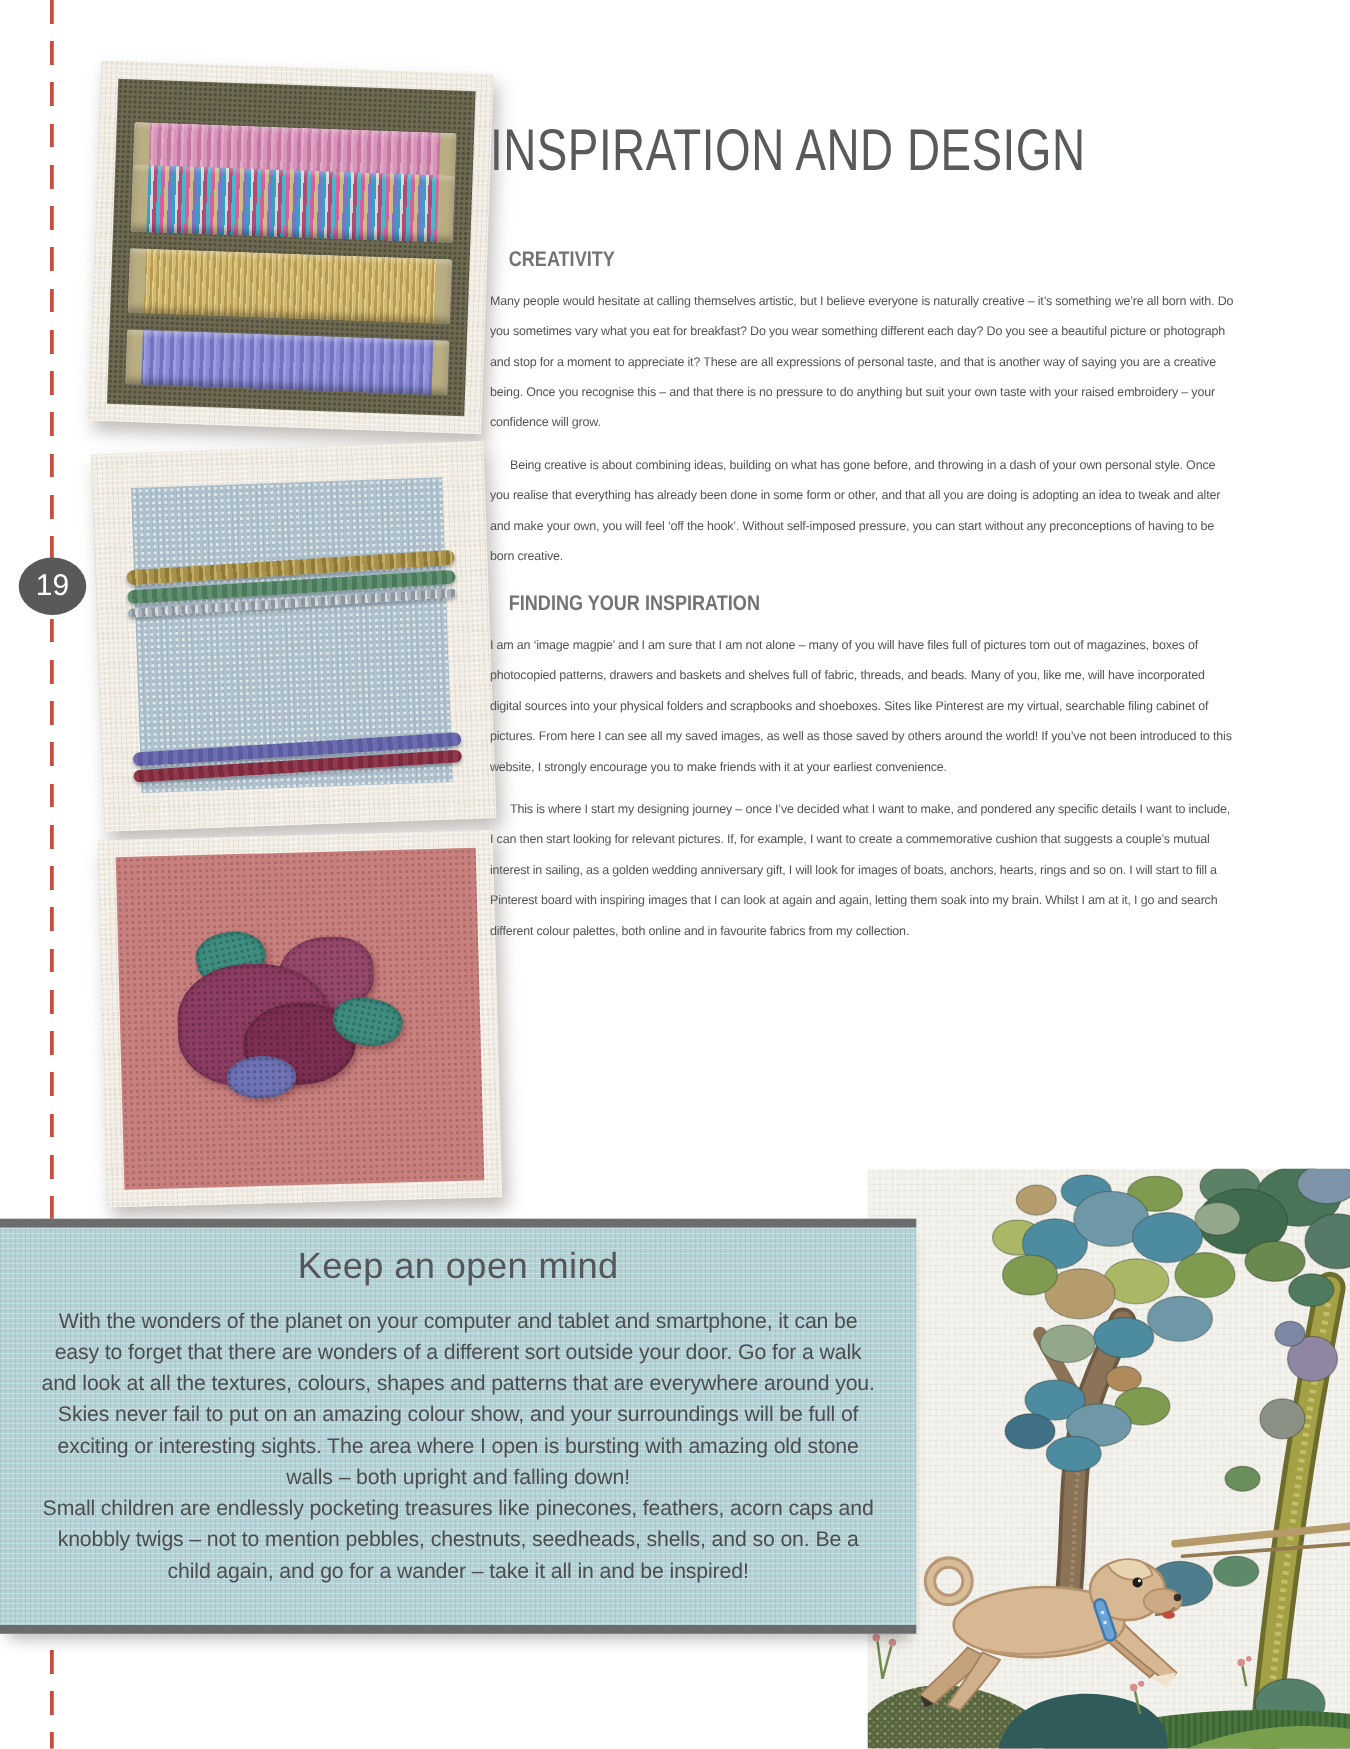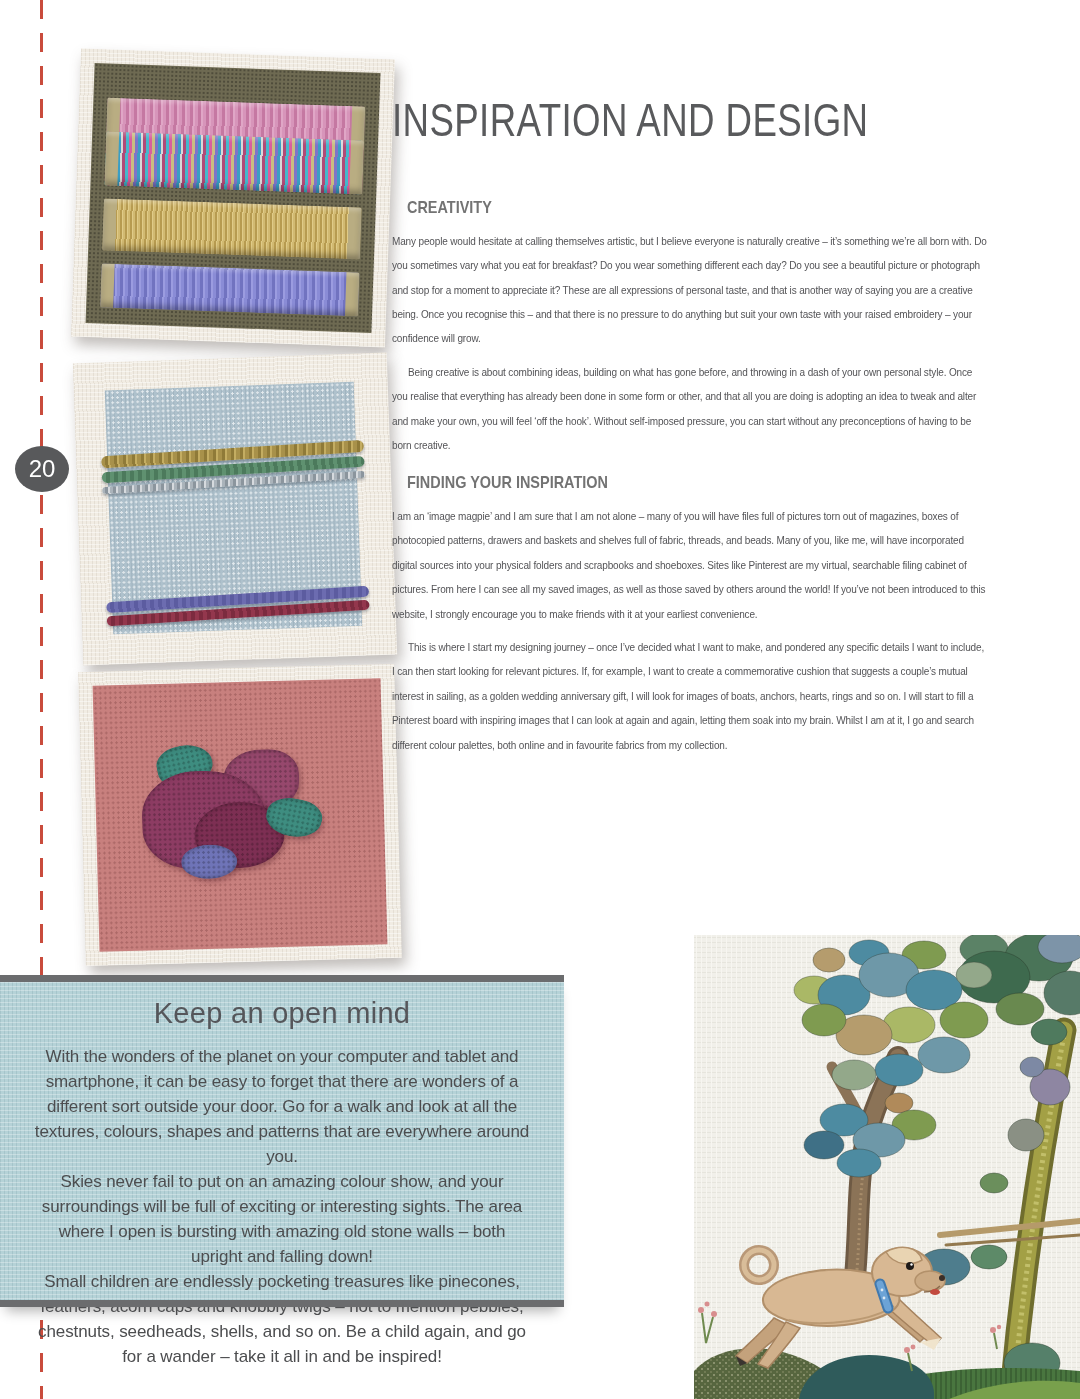--- a/index.html
+++ b/index.html
@@ -94,21 +94,21 @@
   .sub-head{
     margin:0 0 12px 15px;font-size:17px;font-weight:700;color:#737373;line-height:1.1;
     font-stretch:condensed;white-space:nowrap;
   }
   .sub-head span{display:inline-block;transform:scaleX(.85);transform-origin:left center;}
   .article p{margin:0 0 9px 0;font-size:10px;line-height:24.4px;letter-spacing:-.15px;}
   .article p.indent{text-indent:16px;}
   .article section + section{margin-top:16px;}
   
   .callout{
-    position:absolute;left:0;top:975px;width:564px;height:332px;z-index:4;
+    position:absolute;left:0;top:975px;width:733px;height:332px;z-index:4;
     background-color:#b5d2d7;
     background-image:
       repeating-linear-gradient(0deg,rgba(255,255,255,.3) 0 1px,transparent 1px 4px),
       repeating-linear-gradient(90deg,rgba(110,150,158,.22) 0 1px,transparent 1px 4px);
     box-sizing:border-box;padding:22px 32px 0 32px;text-align:center;
     box-shadow:0 10px 12px -6px rgba(0,0,0,.3);
   }
   .callout::before,.callout::after{
     content:"";position:absolute;left:0;right:0;height:7px;background:#6b6c6e;
   }
@@ -117,21 +117,21 @@
   .callout h3{margin:0 0 14px 0;font-size:29px;font-weight:400;color:#55565a;letter-spacing:.3px;}
   .callout p{margin:0 0 0 0;font-size:17px;line-height:25px;color:#4c4d4f;letter-spacing:-.1px;}
   
   .scene{position:absolute;left:694px;top:935px;width:386px;height:464px;z-index:3;}
 </style>
 </head>
 <body>
 
 <div class="dash-line"></div>
 <div class="page-badge">
-  <span>20</span>
+  <span>19</span>
 </div>
 
 <div class="card" id="card1">
   <div class="card-inner">
     <div class="bar bar-pink"></div>
     <div class="bar bar-stripes"></div>
     <div class="bar bar-gold"></div>
     <div class="bar bar-purple"></div>
   </div>
 </div>

